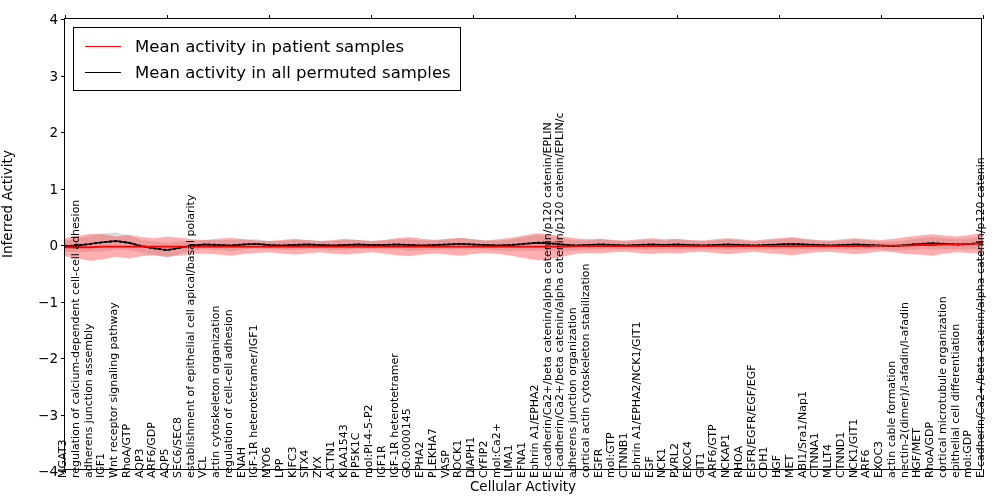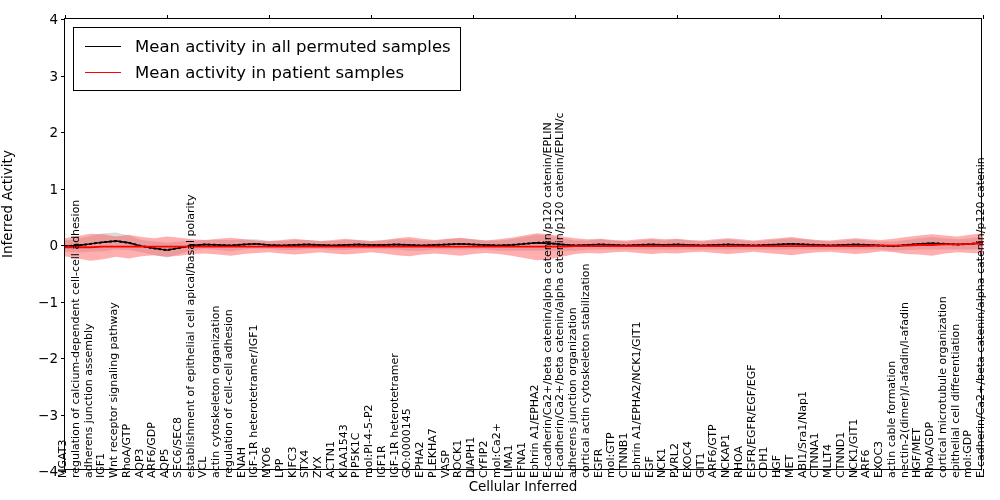--- a/index.html
+++ b/index.html
@@ -110,21 +110,21 @@
   }
   .legend-text { font-size: 16.5px; color: #000; white-space: nowrap; }
 </style>
 </head>
 <body>
 
 <div id="figure">
 
 
   <div id="ylabel">Inferred Activity</div>
-  <div id="xlabel">Cellular Inferred</div>
+  <div id="xlabel">Cellular Activity</div>
 
   <div id="axes">
     <svg id="plot-svg" width="918" height="452">
         <path d="M0.00 221.48 L12.75 219.78 L25.50 216.96 L38.25 214.13 L51.00 213.57 L63.75 216.40 L76.50 220.92 L89.25 222.61 L102.00 223.74 L114.75 222.61 L127.50 221.48 L140.25 220.92 L153.00 220.92 L165.75 220.92 L178.50 220.35 L191.25 220.35 L204.00 222.04 L216.75 222.04 L229.50 220.92 L242.25 220.92 L255.00 222.04 L267.75 222.04 L280.50 220.92 L293.25 220.92 L306.00 222.04 L318.75 221.48 L331.50 220.35 L344.25 220.35 L357.00 221.48 L369.75 221.48 L382.50 220.35 L395.25 219.22 L408.00 220.35 L420.75 221.48 L433.50 221.48 L446.25 220.35 L459.00 218.09 L471.75 215.83 L484.50 216.96 L497.25 219.22 L510.00 221.48 L522.75 221.48 L535.50 220.35 L548.25 221.48 L561.00 222.61 L573.75 221.48 L586.50 220.35 L599.25 221.48 L612.00 220.35 L624.75 221.48 L637.50 222.61 L650.25 221.48 L663.00 220.35 L675.75 221.48 L688.50 222.61 L701.25 221.48 L714.00 220.35 L726.75 219.22 L739.50 220.35 L752.25 221.48 L765.00 222.61 L777.75 221.48 L790.50 220.35 L803.25 221.48 L816.00 222.61 L828.75 222.61 L841.50 220.92 L854.25 219.22 L867.00 218.09 L879.75 219.22 L892.50 220.35 L905.25 219.22 L918.00 217.52 L918.00 229.95 L905.25 230.52 L892.50 230.52 L879.75 230.52 L867.00 230.52 L854.25 230.52 L841.50 231.08 L828.75 231.65 L816.00 230.52 L803.25 230.52 L790.50 230.52 L777.75 230.52 L765.00 230.52 L752.25 230.52 L739.50 230.52 L726.75 230.52 L714.00 230.52 L701.25 230.52 L688.50 230.52 L675.75 230.52 L663.00 230.52 L650.25 230.52 L637.50 230.52 L624.75 230.52 L612.00 230.52 L599.25 230.52 L586.50 230.52 L573.75 230.52 L561.00 230.52 L548.25 230.52 L535.50 230.52 L522.75 230.52 L510.00 231.65 L497.25 231.65 L484.50 231.65 L471.75 231.65 L459.00 231.65 L446.25 231.65 L433.50 231.65 L420.75 230.52 L408.00 230.52 L395.25 230.52 L382.50 230.52 L369.75 230.52 L357.00 231.65 L344.25 231.65 L331.50 230.52 L318.75 230.52 L306.00 229.95 L293.25 229.95 L280.50 231.08 L267.75 231.08 L255.00 229.95 L242.25 229.95 L229.50 231.08 L216.75 231.08 L204.00 229.95 L191.25 229.39 L178.50 230.52 L165.75 232.22 L153.00 231.08 L140.25 229.95 L127.50 231.65 L114.75 235.04 L102.00 238.43 L89.25 236.17 L76.50 233.34 L63.75 231.08 L51.00 230.52 L38.25 232.22 L25.50 232.78 L12.75 233.34 L0.00 232.78 Z" fill="#bdbdbd" fill-opacity="0.55" stroke="none"></path>
         <path d="M0.00 219.22 L12.75 216.96 L25.50 214.70 L38.25 215.26 L51.00 217.52 L63.75 215.83 L76.50 218.09 L89.25 219.22 L102.00 217.52 L114.75 218.66 L127.50 220.35 L140.25 220.92 L153.00 219.78 L165.75 218.66 L178.50 220.35 L191.25 221.48 L204.00 222.04 L216.75 220.92 L229.50 219.78 L242.25 220.92 L255.00 222.04 L267.75 220.92 L280.50 219.78 L293.25 220.92 L306.00 222.04 L318.75 220.92 L331.50 219.22 L344.25 218.09 L357.00 219.78 L369.75 220.92 L382.50 219.78 L395.25 218.66 L408.00 220.35 L420.75 221.48 L433.50 220.35 L446.25 218.66 L459.00 216.40 L471.75 214.13 L484.50 215.26 L497.25 217.52 L510.00 219.22 L522.75 220.35 L535.50 219.78 L548.25 220.92 L561.00 221.48 L573.75 220.35 L586.50 219.22 L599.25 220.35 L612.00 219.78 L624.75 220.92 L637.50 221.48 L650.25 220.35 L663.00 219.22 L675.75 220.35 L688.50 221.48 L701.25 220.35 L714.00 219.22 L726.75 218.09 L739.50 219.78 L752.25 220.92 L765.00 221.48 L777.75 220.35 L790.50 219.22 L803.25 220.35 L816.00 220.92 L828.75 219.78 L841.50 218.09 L854.25 216.40 L867.00 215.26 L879.75 216.40 L892.50 217.52 L905.25 215.83 L918.00 214.13 L918.00 234.47 L905.25 233.91 L892.50 233.34 L879.75 234.47 L867.00 236.73 L854.25 235.60 L841.50 235.04 L828.75 233.34 L816.00 232.22 L803.25 233.91 L790.50 235.04 L777.75 233.91 L765.00 232.78 L752.25 233.34 L739.50 234.47 L726.75 236.17 L714.00 235.04 L701.25 233.91 L688.50 232.78 L675.75 233.91 L663.00 235.04 L650.25 233.91 L637.50 232.78 L624.75 233.34 L612.00 234.47 L599.25 233.91 L586.50 235.04 L573.75 233.91 L561.00 232.78 L548.25 233.34 L535.50 234.47 L522.75 233.91 L510.00 235.04 L497.25 237.87 L484.50 240.13 L471.75 241.25 L459.00 239.00 L446.25 236.73 L433.50 235.04 L420.75 233.91 L408.00 235.04 L395.25 236.73 L382.50 235.60 L369.75 234.47 L357.00 235.60 L344.25 237.30 L331.50 236.17 L318.75 234.47 L306.00 233.34 L293.25 234.47 L280.50 235.60 L267.75 234.47 L255.00 233.34 L242.25 234.47 L229.50 235.60 L216.75 234.47 L204.00 233.34 L191.25 233.91 L178.50 235.04 L165.75 236.73 L153.00 235.60 L140.25 234.47 L127.50 235.04 L114.75 236.73 L102.00 237.87 L89.25 236.17 L76.50 237.30 L63.75 239.56 L51.00 237.87 L38.25 240.13 L25.50 241.82 L12.75 239.56 L0.00 237.30 Z" fill="#ff4d4d" fill-opacity="0.45" stroke="none"></path>
         <path d="M0.00 227.13 L12.75 226.56 L25.50 224.87 L38.25 223.18 L51.00 222.04 L63.75 223.74 L76.50 227.13 L89.25 229.39 L102.00 231.08 L114.75 228.82 L127.50 226.56 L140.25 225.44 L153.00 226.00 L165.75 226.56 L178.50 225.44 L191.25 224.87 L204.00 226.00 L216.75 226.56 L229.50 226.00 L242.25 225.44 L255.00 226.00 L267.75 226.56 L280.50 226.00 L293.25 225.44 L306.00 226.00 L318.75 226.00 L331.50 225.44 L344.25 226.00 L357.00 226.56 L369.75 226.00 L382.50 225.44 L395.25 224.87 L408.00 225.44 L420.75 226.00 L433.50 226.56 L446.25 226.00 L459.00 224.87 L471.75 223.74 L484.50 224.30 L497.25 225.44 L510.00 226.56 L522.75 226.00 L535.50 225.44 L548.25 226.00 L561.00 226.56 L573.75 226.00 L586.50 225.44 L599.25 226.00 L612.00 225.44 L624.75 226.00 L637.50 226.56 L650.25 226.00 L663.00 225.44 L675.75 226.00 L688.50 226.56 L701.25 226.00 L714.00 225.44 L726.75 224.87 L739.50 225.44 L752.25 226.00 L765.00 226.56 L777.75 226.00 L790.50 225.44 L803.25 226.00 L816.00 226.56 L828.75 227.13 L841.50 226.00 L854.25 224.87 L867.00 224.30 L879.75 224.87 L892.50 225.44 L905.25 224.87 L918.00 223.74 " fill="none" stroke="#000000" stroke-width="1.4"></path>
         <path d="M0.00 227.13 L12.75 226.56 L25.50 224.87 L38.25 223.18 L51.00 222.04 L63.75 223.74 L76.50 227.13 L89.25 229.39 L102.00 231.08 L114.75 228.82 L127.50 226.56 L140.25 225.44 L153.00 226.00 L165.75 226.56 L178.50 225.44 L191.25 224.87 L204.00 226.00 L216.75 226.56 L229.50 226.00 L242.25 225.44 L255.00 226.00 L267.75 226.56 L280.50 226.00 L293.25 225.44 L306.00 226.00 L318.75 226.00 L331.50 225.44 L344.25 226.00 L357.00 226.56 L369.75 226.00 L382.50 225.44 L395.25 224.87 L408.00 225.44 L420.75 226.00 L433.50 226.56 L446.25 226.00 L459.00 224.87 L471.75 223.74 L484.50 224.30 L497.25 225.44 L510.00 226.56 L522.75 226.00 L535.50 225.44 L548.25 226.00 L561.00 226.56 L573.75 226.00 L586.50 225.44 L599.25 226.00 L612.00 225.44 L624.75 226.00 L637.50 226.56 L650.25 226.00 L663.00 225.44 L675.75 226.00 L688.50 226.56 L701.25 226.00 L714.00 225.44 L726.75 224.87 L739.50 225.44 L752.25 226.00 L765.00 226.56 L777.75 226.00 L790.50 225.44 L803.25 226.00 L816.00 226.56 L828.75 227.13 L841.50 226.00 L854.25 224.87 L867.00 224.30 L879.75 224.87 L892.50 225.44 L905.25 224.87 L918.00 223.74 " fill="none" stroke="#000000" stroke-width="2.0" stroke-dasharray="1.5 3.5" stroke-linecap="round"></path>
         <path d="M0.00 228.26 L12.75 228.26 L25.50 228.26 L38.25 227.69 L51.00 227.69 L63.75 227.69 L76.50 227.69 L89.25 227.69 L102.00 227.69 L114.75 227.69 L127.50 227.69 L140.25 227.69 L153.00 227.69 L165.75 227.69 L178.50 227.69 L191.25 227.69 L204.00 227.69 L216.75 227.69 L229.50 227.69 L242.25 227.69 L255.00 227.69 L267.75 227.69 L280.50 227.69 L293.25 227.69 L306.00 227.69 L318.75 227.69 L331.50 227.69 L344.25 227.69 L357.00 227.69 L369.75 227.69 L382.50 227.69 L395.25 227.69 L408.00 227.69 L420.75 227.69 L433.50 227.69 L446.25 227.69 L459.00 227.69 L471.75 227.69 L484.50 227.69 L497.25 227.69 L510.00 227.13 L522.75 227.13 L535.50 227.13 L548.25 227.13 L561.00 227.13 L573.75 227.13 L586.50 227.13 L599.25 227.13 L612.00 227.13 L624.75 227.13 L637.50 227.13 L650.25 227.13 L663.00 227.13 L675.75 227.13 L688.50 227.13 L701.25 227.13 L714.00 227.13 L726.75 227.13 L739.50 227.13 L752.25 227.13 L765.00 227.13 L777.75 227.13 L790.50 227.13 L803.25 227.13 L816.00 226.56 L828.75 226.56 L841.50 226.56 L854.25 226.00 L867.00 226.00 L879.75 225.44 L892.50 225.44 L905.25 224.87 L918.00 224.30 " fill="none" stroke="#ff0000" stroke-width="1.8"></path>
       </svg>
     <div id="ytick-layer">
@@ -165,26 +165,26 @@
         <div class="xtick-mark" style="left: 714px;"></div>
         <div class="xtick-mark top" style="left: 714px;"></div>
         <div class="xtick-mark" style="left: 816px;"></div>
         <div class="xtick-mark top" style="left: 816px;"></div>
         <div class="xtick-mark" style="left: 918px;"></div>
         <div class="xtick-mark top" style="left: 918px;"></div>
       </div>
 
     <div id="legend">
         <div class="legend-row">
+          <span class="legend-swatch" style="border-top-color: rgb(255, 0, 0);"></span>
+          <span class="legend-text">Mean activity in patient samples</span>
+        </div>
+        <div class="legend-row">
           <span class="legend-swatch" style="border-top-color: rgb(0, 0, 0);"></span>
           <span class="legend-text">Mean activity in all permuted samples</span>
-        </div>
-        <div class="legend-row">
-          <span class="legend-swatch" style="border-top-color: rgb(255, 0, 0);"></span>
-          <span class="legend-text">Mean activity in patient samples</span>
         </div>
       </div>
   </div>
 
   <div id="xcat-layer">
       <div class="xcat-label" style="left: 68px; top: 467px;">MGAT3</div>
       <div class="xcat-label" style="left: 80.75px; top: 467px;">regulation of calcium-dependent cell-cell adhesion</div>
       <div class="xcat-label" style="left: 93.5px; top: 467px;">adherens junction assembly</div>
       <div class="xcat-label" style="left: 106.25px; top: 467px;">IGF1</div>
       <div class="xcat-label" style="left: 119px; top: 467px;">Wnt receptor signaling pathway</div>

